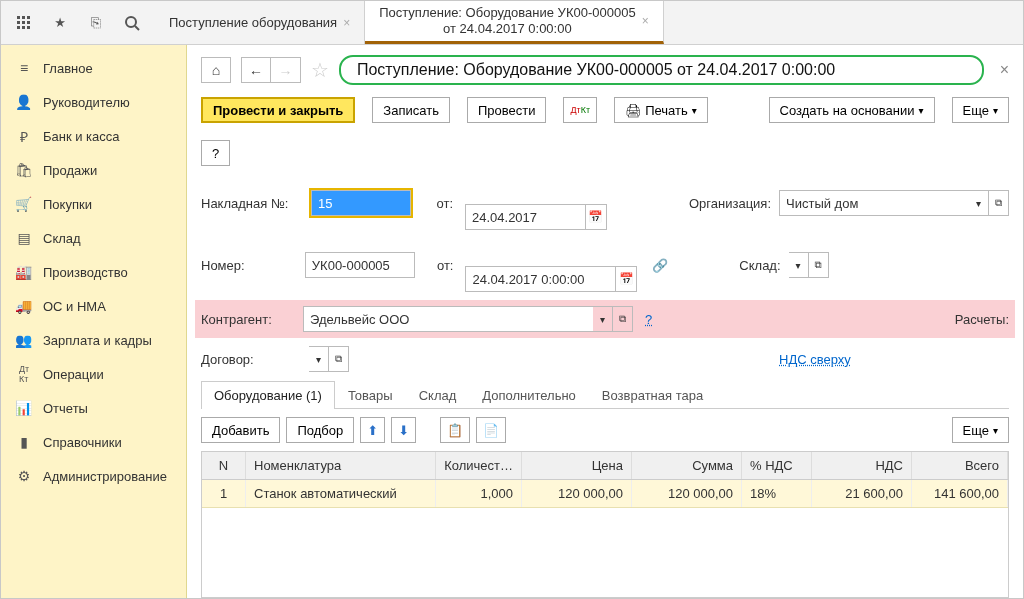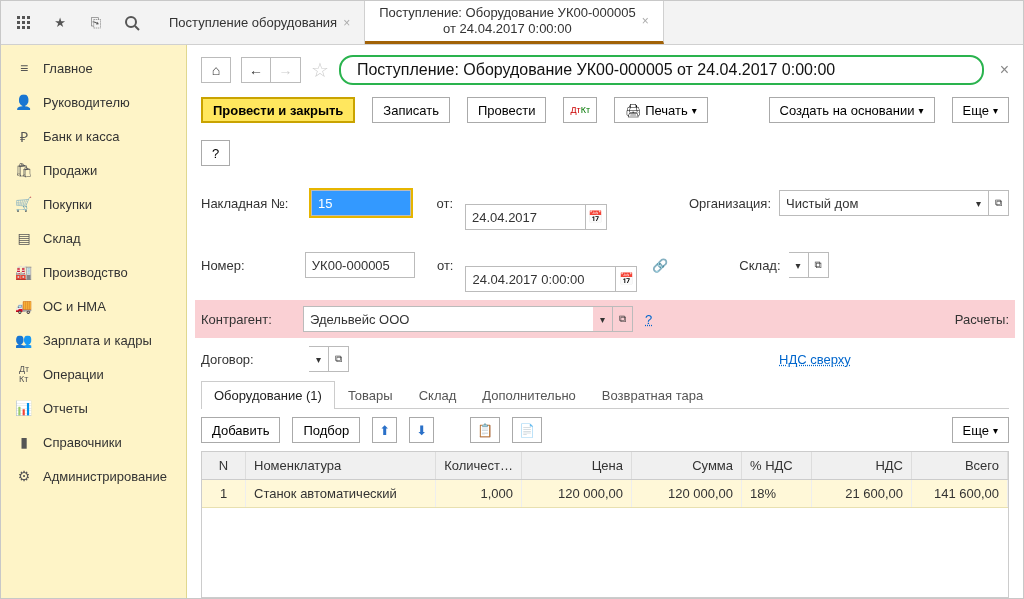--- a/index.html
+++ b/index.html
@@ -55,21 +55,21 @@
   .cbtn { width: 20px; height: 26px; border: 1px solid #bbb; border-left: none; display: flex; align-items: center; justify-content: center; cursor: pointer; font-size: 10px; }
   .hl-row { background: #fad0d4; padding: 6px 6px; margin: 0 -6px; }
   .hl-box { border: 2px solid #e6b500; padding: 0; }
   .link { color: #0066cc; text-decoration: underline dotted; cursor: pointer; }
 
   
   .subtabs { margin: 8px 14px 0 14px; display: flex; border-bottom: 1px solid #ccc; }
   .subtab { padding: 6px 12px; font-size: 13px; border: 1px solid transparent; border-bottom: none; cursor: pointer; position: relative; top: 1px; color: #555; }
   .subtab.active { background: #fff; border-color: #ccc; color: #222; }
 
-  .tablebar { margin: 8px 14px 0 14px; display: flex; align-items: flex-end; gap: 12px; }
+  .tablebar { margin: 8px 14px 0 14px; display: flex; align-items: flex-end; gap: 6px; }
   .tablebar .spacer { flex: 1; }
 
   .grid { margin: 8px 14px 0 14px; border: 1px solid #ccc; flex: 1; overflow: hidden; display: flex; flex-direction: column; }
   .gridhead { display: flex; background: #f0f0f0; border-bottom: 1px solid #ccc; }
   .gc { padding: 6px 8px; font-size: 13px; border-right: 1px solid #ddd; }
   .gridrow { display: flex; background: #fff8d8; border-bottom: 1px solid #e8e0b0; }
   .gr { padding: 6px 8px; font-size: 13px; border-right: 1px solid #eee; }
   .c-n { width: 44px; text-align: center; }
   .c-name { width: 190px; }
   .c-qty { width: 86px; text-align: right; }

